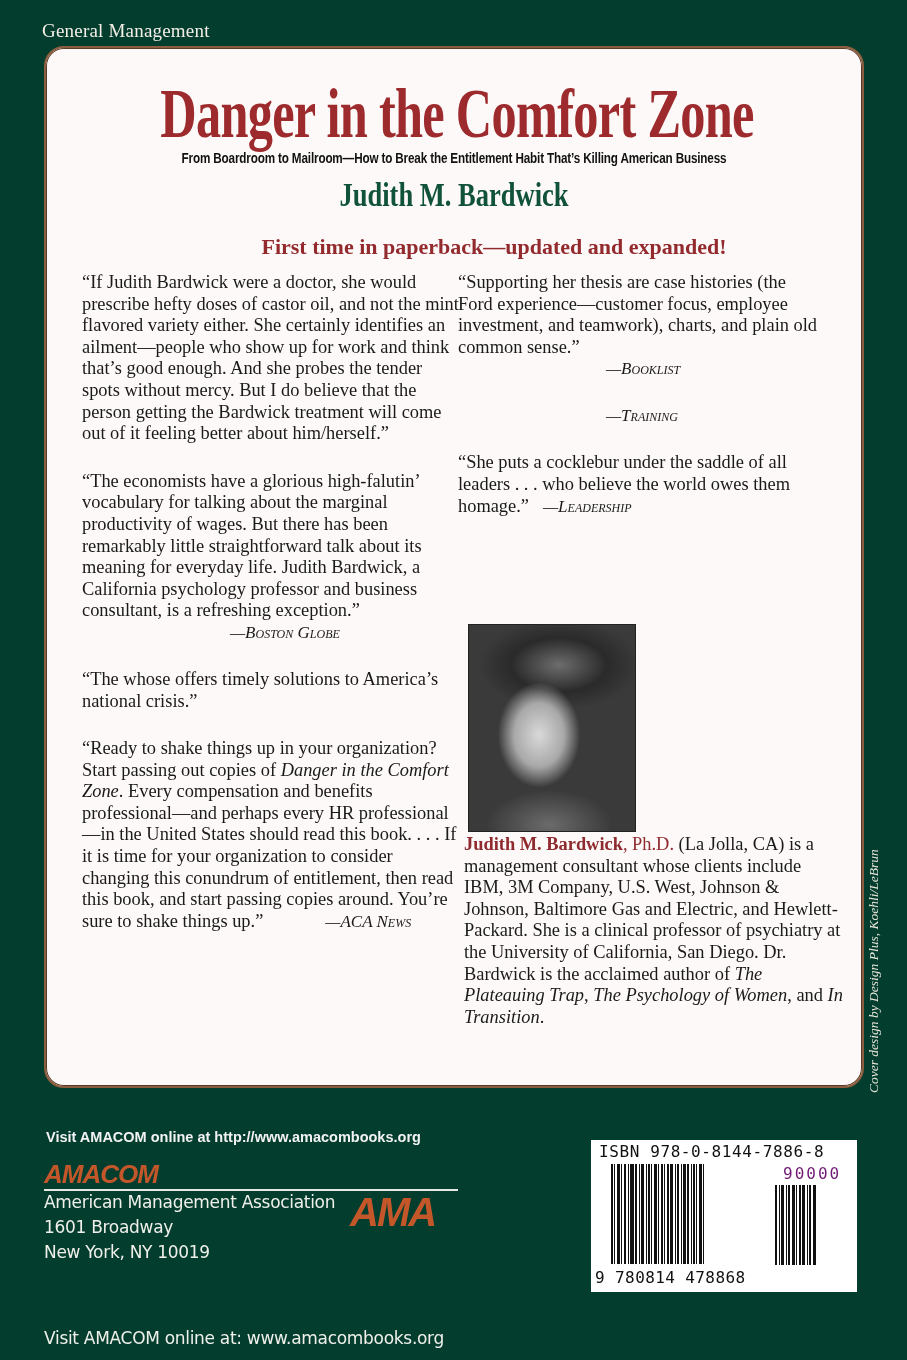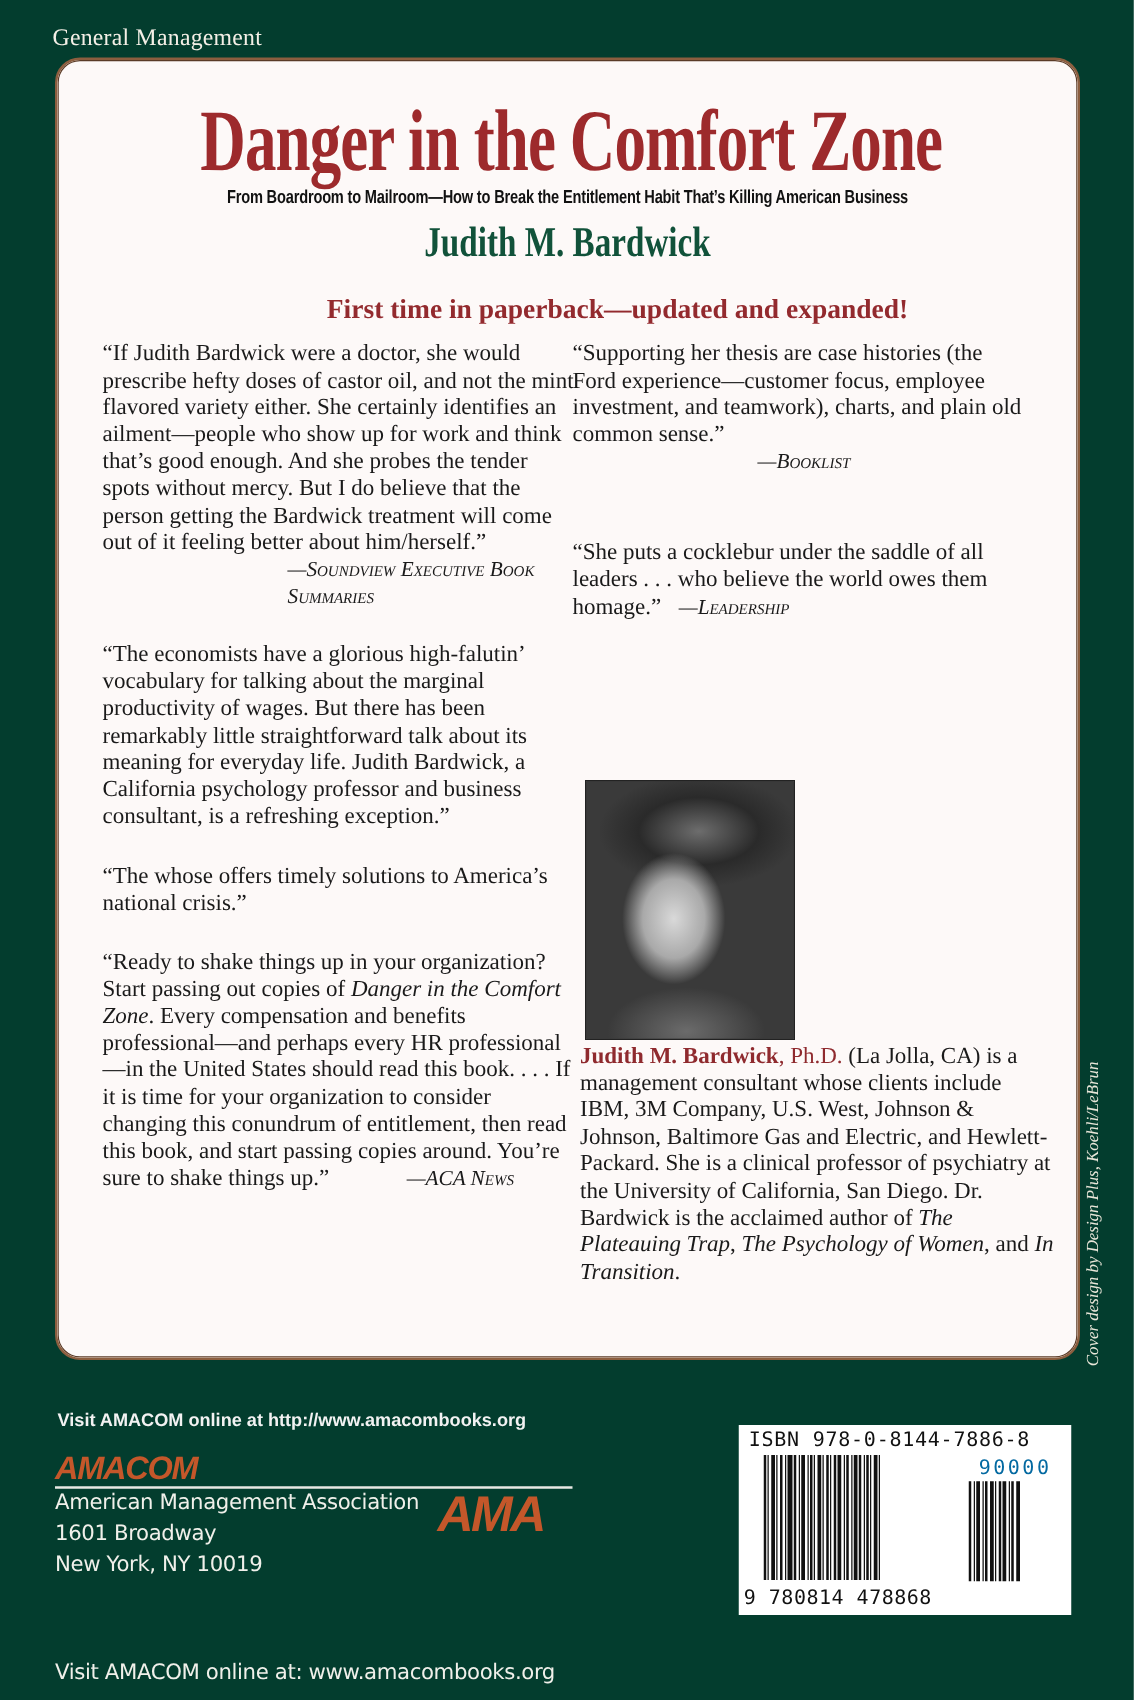--- a/index.html
+++ b/index.html
@@ -100,21 +100,21 @@
   .barcode-box {
     position:absolute; left:591px; top:1140px; width:266px; height:152px;
     background:#ffffff;
   }
   .isbn-text {
     position:absolute; left:8px; top:2px;
     font-family:"DejaVu Sans Mono", monospace; font-size:16px; color:#111; letter-spacing:0.6px;
   }
   .price-text {
     position:absolute; left:192px; top:24px;
-    font-family:"DejaVu Sans Mono", monospace; font-size:16px; color:#0369a1; letter-spacing:2px;
+    font-family:"DejaVu Sans Mono", monospace; font-size:16px; color:#701a75; letter-spacing:2px;
   }
   .ean-text {
     position:absolute; left:4px; top:128px;
     font-family:"DejaVu Sans Mono", monospace; font-size:16px; color:#111; letter-spacing:0.4px;
   }
   .bars { position:absolute; left:20px; top:24px; height:100px; display:flex; }
   .bars2 { position:absolute; left:184px; top:45px; height:80px; display:flex; }
   .bars span, .bars2 span { display:block; height:100%; background:#111; }
 </style>
 </head>
@@ -124,43 +124,44 @@
 
 <div class="panel">
   <div class="title">Danger in the Comfort Zone</div>
   <div class="subtitle">From Boardroom to Mailroom—How to Break the Entitlement Habit That’s Killing American Business</div>
   <div class="author">Judith M. Bardwick</div>
   <div class="tagline">First time in paperback—updated and expanded!</div>
 
   <div class="col col-left">
     <div>
       <p class="quote">“If Judith Bardwick were a doctor, she would prescribe hefty doses of castor oil, and not the mint flavored variety either. She certainly identifies an ailment—people who show up for work and think that’s good enough. And she probes the tender spots without mercy. But I do believe that the person getting the Bardwick treatment will come out of it feeling better about him/herself.”</p>
-      <span class="source" style="padding-left:148px">—Soundview Executive Book Summaries</span>
     </div>
     <div class="gap"></div>
     <div>
       <p class="quote">“The economists have a glorious high-falutin’ vocabulary for talking about the marginal productivity of wages. But there has been remarkably little straightforward talk about its meaning for everyday life. Judith Bardwick, a California psychology professor and business consultant, is a refreshing exception.”</p>
+      <span class="source">—Boston Globe</span>
     </div>
     <div class="gap"></div>
     <div>
       <p class="quote">“The whose offers timely solutions to America’s national crisis.”</p>
     </div>
     <div class="gap"></div>
     <div>
       <p class="quote"><span>“Ready to shake things up in your organization? Start passing out copies of </span><i>Danger in the Comfort Zone</i><span>. Every compensation and benefits professional—and perhaps every HR professional—in the United States should read this book. . . . If it is time for your organization to consider changing this conundrum of entitlement, then read this book, and start passing copies around. You’re sure to shake things up.”</span><span class="inline-source2">—ACA News</span></p>
     </div>
   </div>
 
   <div class="col col-right">
     <div>
       <p class="quote">“Supporting her thesis are case histories (the Ford experience—customer focus, employee investment, and teamwork), charts, and plain old common sense.”</p>
       <span class="source" style="padding-left:148px">—Booklist</span>
     </div>
     <div class="gap"></div>
     <div>
+      <span class="source" style="padding-left:148px">—Training</span>
     </div>
     <div class="gap"></div>
     <div>
       <p class="quote"><span>“She puts a cocklebur under the saddle of all leaders . . . who believe the world owes them homage.”</span><span class="inline-source">—Leadership</span></p>
     </div>
   </div>
 
   <div class="photo" title="author-portrait"></div>
 
   <div class="bio">

